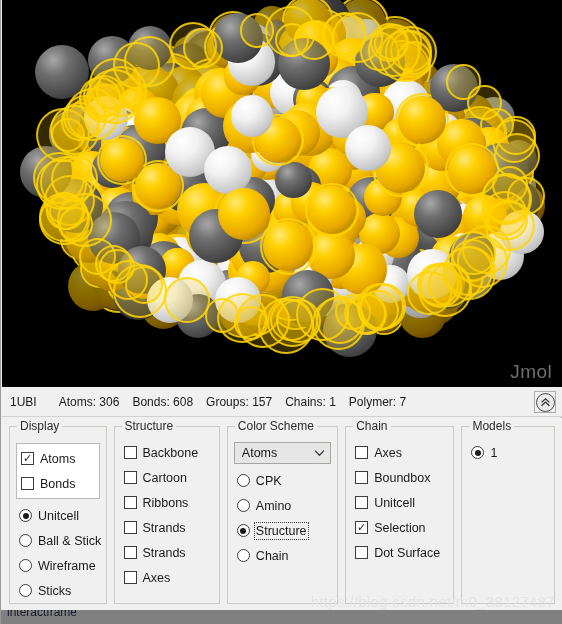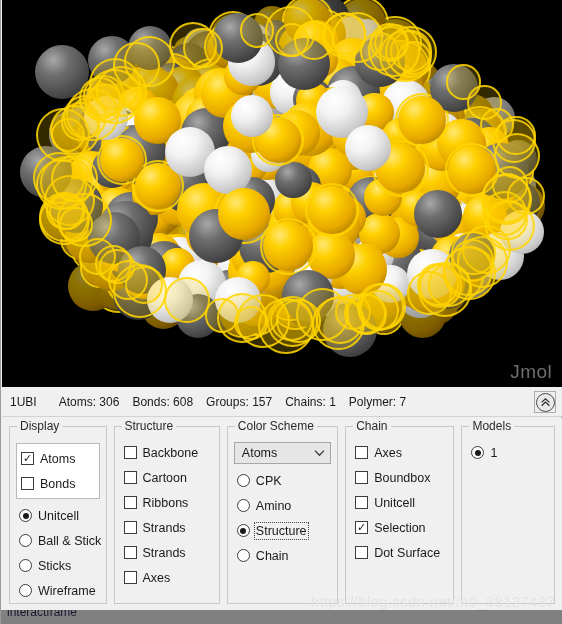--- a/index.html
+++ b/index.html
@@ -1303,25 +1303,25 @@
             <span class="dot"></span>
           </span>
         <span class="lbl">Unitcell</span>
       </div>
       <div class="row">
         <span class="rb"></span>
         <span class="lbl">Ball &amp; Stick</span>
       </div>
       <div class="row">
         <span class="rb"></span>
+        <span class="lbl">Wireframe</span>
+      </div>
+      <div class="row">
+        <span class="rb"></span>
         <span class="lbl">Sticks</span>
-      </div>
-      <div class="row">
-        <span class="rb"></span>
-        <span class="lbl">Wireframe</span>
       </div>
     </div>
 
     <div class="grp" id="grp-structure">
       <span class="legend">Structure</span>
       <div class="row">
         <span class="cb"></span>
         <span class="lbl">Backbone</span>
       </div>
       <div class="row">

